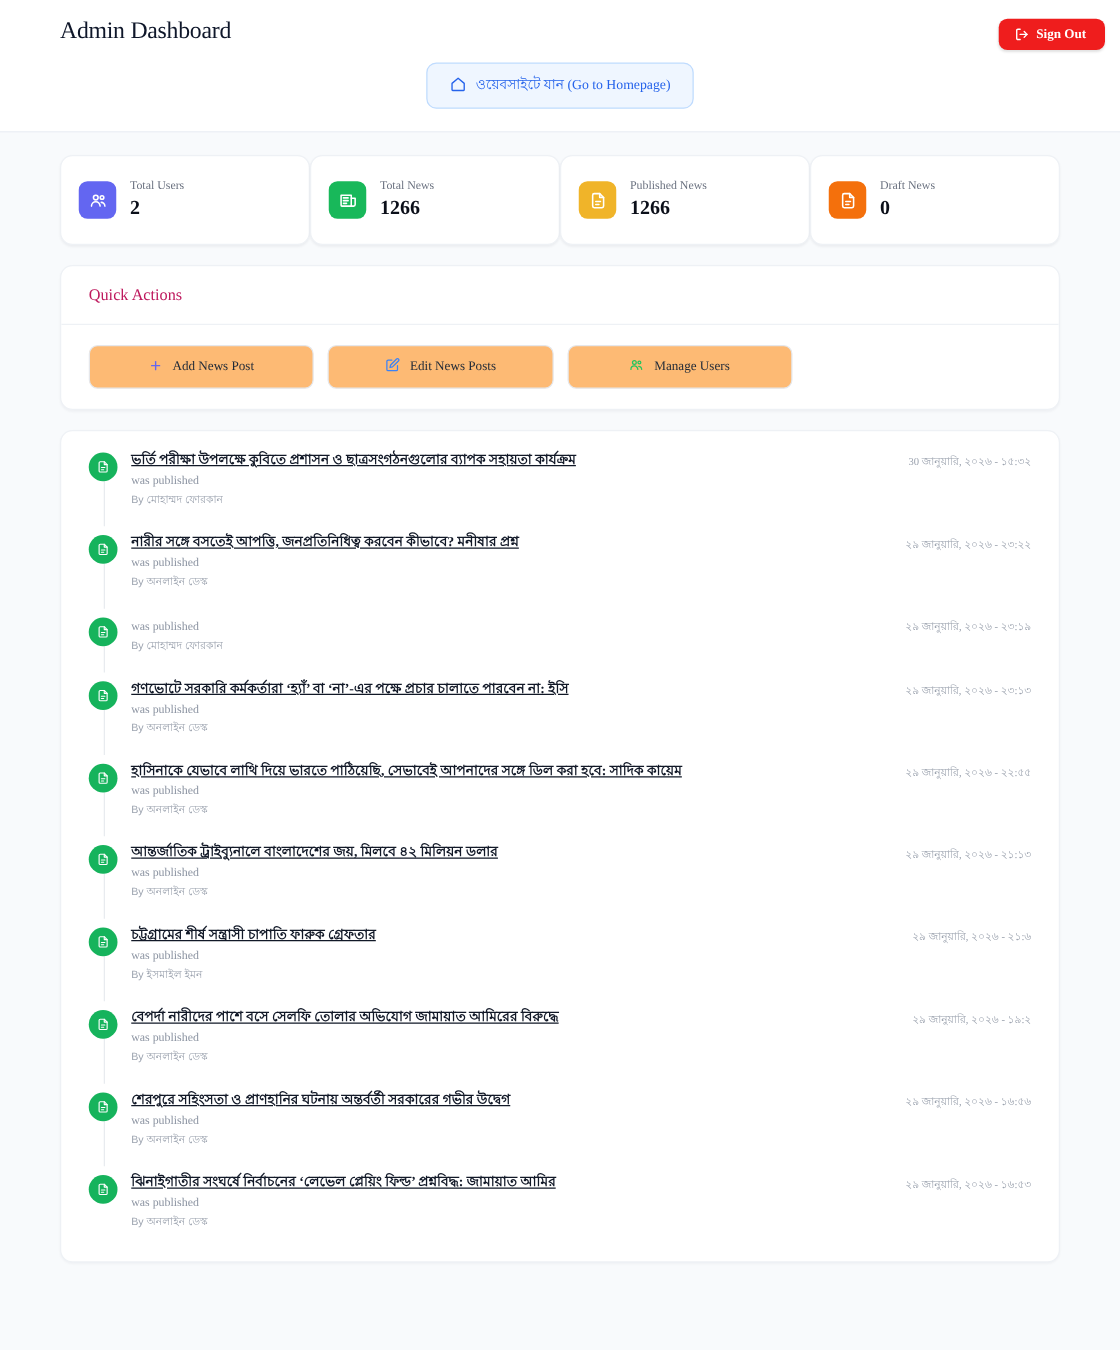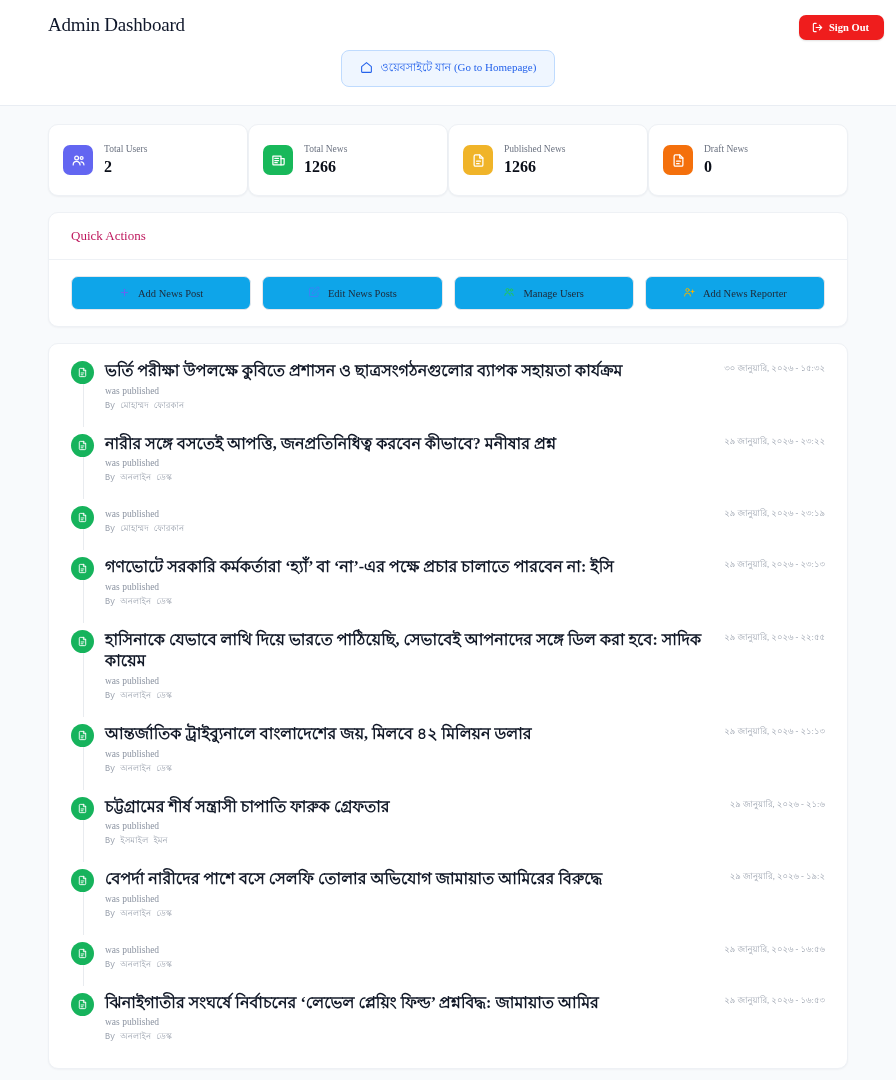--- a/index.html
+++ b/index.html
@@ -134,21 +134,21 @@
     font-family: "Liberation Serif", "DejaVu Serif", serif;
   }
   .quick-actions {
     display: grid;
     grid-template-columns: repeat(4, 1fr);
     gap: 11px;
     padding: 16px 22px;
   }
   .qa-btn {
     border: 1px solid #e5e7eb;
-    background: #0ea5e9;
+    background: #fdba74;
     border-radius: 7px;
     padding: 9px 6px;
     display: flex;
     align-items: center;
     justify-content: center;
     gap: 8px;
     font-size: 10.5px;
     color: #1f2937;
     cursor: pointer;
     font-family: "Liberation Serif", "DejaVu Serif", serif;
@@ -177,37 +177,38 @@
     border-radius: 50%;
     background: #16b35c;
     display: flex; align-items: center; justify-content: center;
     flex: 0 0 23px;
     color: #fff;
     z-index: 1;
     margin-top: 1px;
   }
   .act-body { flex: 1 1 auto; min-width: 0; padding-right: 12px; }
   .act-title {
-    font-size: 16px;
+    font-size: 11px;
     font-weight: 700;
     color: #111827;
     line-height: 1.35;
     font-family: "Liberation Serif", "DejaVu Serif", serif;
+    text-decoration: underline;
   }
   .act-status {
     font-size: 9.5px;
     color: #8b93a1;
     margin-top: 4px;
     font-family: Liberation Serif, serif;
   }
   .act-author {
     font-size: 8.5px;
     color: #9ca3af;
     margin-top: 3px;
-    font-family: Liberation Mono, monospace;
+    font-family: Liberation Sans, sans-serif;
   }
   .act-time {
     font-size: 8.5px;
     color: #9ca3af;
     white-space: nowrap;
     flex: 0 0 auto;
     padding-top: 2px;
     font-family: "Liberation Serif", "DejaVu Serif", serif;
   }
 </style>
@@ -337,31 +338,20 @@
           <svg width="12" height="12" viewBox="0 0 24 24" fill="none" stroke="#22c55e" stroke-width="2" stroke-linecap="round" stroke-linejoin="round">
             <circle cx="9" cy="8" r="3"></circle>
               <circle cx="17" cy="8" r="2.3"></circle>
             <path d="M3.5 19a5.5 5.5 0 0 1 11 0"></path>
               <path d="M16 14.2a4.6 4.6 0 0 1 4.6 4.8"></path>
           </svg>
         </span>
         <span>Manage Users</span>
       </button>
 
-      <button class="qa-btn">
-        <span>
-          <svg width="12" height="12" viewBox="0 0 24 24" fill="none" stroke="#eab308" stroke-width="2" stroke-linecap="round" stroke-linejoin="round">
-            <circle cx="9" cy="8" r="3.2"></circle>
-              <path d="M3 20a6 6 0 0 1 12 0"></path>
-            <line x1="19" y1="8" x2="19" y2="14"></line>
-              <line x1="16" y1="11" x2="22" y2="11"></line>
-          </svg>
-        </span>
-        <span>Add News Reporter</span>
-      </button>
     </div>
   </div>
 
   <div class="panel">
     <div class="activity-list">
 
       <div class="activity-item">
         <div class="act-rail"></div>
         <div class="act-icon">
           <svg width="11" height="11" viewBox="0 0 24 24" fill="none" stroke="#fff" stroke-width="2" stroke-linecap="round" stroke-linejoin="round">
@@ -369,21 +359,21 @@
               <polyline points="14 3 14 8 19 8"></polyline>
               <line x1="9" y1="13" x2="15" y2="13"></line>
               <line x1="9" y1="17" x2="13" y2="17"></line>
             </svg>
         </div>
         <div class="act-body">
           <div class="act-title">ভর্তি পরীক্ষা উপলক্ষে কুবিতে প্রশাসন ও ছাত্রসংগঠনগুলোর ব্যাপক সহায়তা কার্যক্রম</div>
           <div class="act-status">was published</div>
           <div class="act-author">By মোহাম্মদ ফোরকান</div>
         </div>
-        <div class="act-time">৩০ জানুয়ারি, ২০২৬ - ১৫:৩২</div>
+        <div class="act-time">30 জানুয়ারি, ২০২৬ - ১৫:৩২</div>
       </div>
 
       <div class="activity-item">
         <div class="act-rail"></div>
         <div class="act-icon">
           <svg width="11" height="11" viewBox="0 0 24 24" fill="none" stroke="#fff" stroke-width="2" stroke-linecap="round" stroke-linejoin="round">
               <path d="M14 3H7a2 2 0 0 0-2 2v14a2 2 0 0 0 2 2h10a2 2 0 0 0 2-2V8z"></path>
               <polyline points="14 3 14 8 19 8"></polyline>
               <line x1="9" y1="13" x2="15" y2="13"></line>
               <line x1="9" y1="17" x2="13" y2="17"></line>
@@ -508,20 +498,21 @@
         <div class="act-rail"></div>
         <div class="act-icon">
           <svg width="11" height="11" viewBox="0 0 24 24" fill="none" stroke="#fff" stroke-width="2" stroke-linecap="round" stroke-linejoin="round">
               <path d="M14 3H7a2 2 0 0 0-2 2v14a2 2 0 0 0 2 2h10a2 2 0 0 0 2-2V8z"></path>
               <polyline points="14 3 14 8 19 8"></polyline>
               <line x1="9" y1="13" x2="15" y2="13"></line>
               <line x1="9" y1="17" x2="13" y2="17"></line>
             </svg>
         </div>
         <div class="act-body">
+          <div class="act-title">শেরপুরে সহিংসতা ও প্রাণহানির ঘটনায় অন্তর্বর্তী সরকারের গভীর উদ্বেগ</div>
           <div class="act-status">was published</div>
           <div class="act-author">By অনলাইন ডেস্ক</div>
         </div>
         <div class="act-time">২৯ জানুয়ারি, ২০২৬ - ১৬:৫৬</div>
       </div>
 
       <div class="activity-item">
 
         <div class="act-icon">
           <svg width="11" height="11" viewBox="0 0 24 24" fill="none" stroke="#fff" stroke-width="2" stroke-linecap="round" stroke-linejoin="round">

